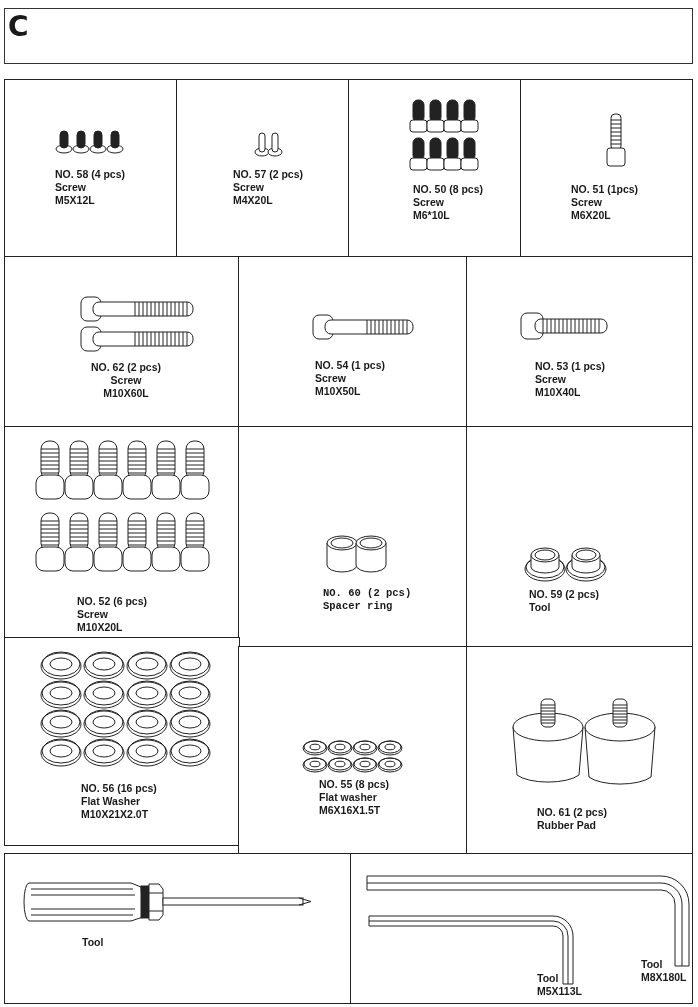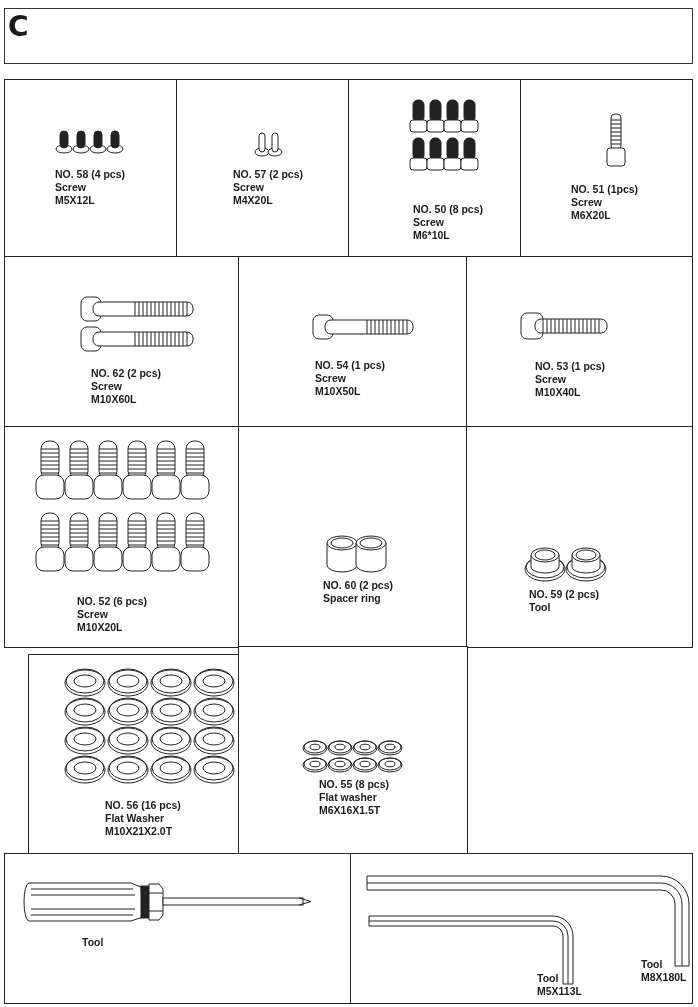--- a/index.html
+++ b/index.html
@@ -75,21 +75,21 @@
         <rect x="4" y="40" width="11" height="22" rx="5" class="fillk"></rect>
           <rect x="1" y="60" width="17" height="12" rx="3" class="fillw"></rect>
         <rect x="21" y="40" width="11" height="22" rx="5" class="fillk"></rect>
           <rect x="18" y="60" width="17" height="12" rx="3" class="fillw"></rect>
         <rect x="38" y="40" width="11" height="22" rx="5" class="fillk"></rect>
           <rect x="35" y="60" width="17" height="12" rx="3" class="fillw"></rect>
         <rect x="55" y="40" width="11" height="22" rx="5" class="fillk"></rect>
           <rect x="52" y="60" width="17" height="12" rx="3" class="fillw"></rect>
       </g>
     </svg>
-    <div class="label" style="left:64px;top:103px;margin-top:20px;">
+    <div class="label" style="left:64px;top:103px;">
       <div>NO. 50  (8 pcs)</div>
       <div>Screw</div>
       <div>M6*10L</div>
     </div>
   </div>
 
   <div class="cell" style="left:516px;top:0;width:173px;height:179px;">
     <svg style="left:84px;top:32px;" width="22" height="58" viewBox="0 0 22 58">
       <rect x="6" y="2" width="10" height="36" rx="4" class="fillw"></rect>
       <path d="M6 8h10M6 12h10M6 16h10M6 20h10M6 24h10M6 28h10M6 32h10"></path>
@@ -106,21 +106,21 @@
     <svg style="left:74px;top:38px;" width="118" height="62" viewBox="0 0 118 62">
       <g>
         <rect x="2" y="2" width="20" height="24" rx="6" class="fillw"></rect>
         <rect x="14" y="7" width="100" height="14" rx="6" class="fillw"></rect>
         <path d="M56 7v14M60 7v14M64 7v14M68 7v14M72 7v14M76 7v14M80 7v14M84 7v14M88 7v14M92 7v14M96 7v14M100 7v14M104 7v14M108 7v14"></path>
         <rect x="2" y="32" width="20" height="24" rx="6" class="fillw"></rect>
         <rect x="14" y="37" width="100" height="14" rx="6" class="fillw"></rect>
         <path d="M56 37v14M60 37v14M64 37v14M68 37v14M72 37v14M76 37v14M80 37v14M84 37v14M88 37v14M92 37v14M96 37v14M100 37v14M104 37v14M108 37v14"></path>
       </g>
     </svg>
-    <div class="label" style="left:86px;top:110px;">
+    <div class="label" style="left:86px;top:104px;text-align:center;">
       <div>NO. 62  (2 pcs)</div>
       <div>Screw</div>
       <div>M10X60L</div>
     </div>
   </div>
 
   <div class="cell" style="left:234px;top:177px;width:230px;height:172px;">
     <svg style="left:72px;top:56px;" width="106" height="30" viewBox="0 0 106 30">
       <rect x="2" y="2" width="20" height="24" rx="6" class="fillw"></rect>
       <rect x="14" y="7" width="88" height="14" rx="6" class="fillw"></rect>
@@ -222,21 +222,21 @@
 
   <div class="cell" style="left:234px;top:347px;width:230px;height:222px;">
     <svg style="left:86px;top:108px;" width="64" height="40" viewBox="0 0 64 40">
       <path d="M2 8v22a15 7 0 0 0 30 0V8" class="fillw"></path>
         <ellipse cx="17" cy="8" rx="15" ry="7" class="fillw"></ellipse>
         <ellipse cx="17" cy="8" rx="11" ry="5"></ellipse>
       <path d="M31 8v22a15 7 0 0 0 30 0V8" class="fillw"></path>
         <ellipse cx="46" cy="8" rx="15" ry="7" class="fillw"></ellipse>
         <ellipse cx="46" cy="8" rx="11" ry="5"></ellipse>
     </svg>
-    <div class="label" style="left:84px;top:152px;">
+    <div class="label" style="left:84px;top:160px;font-family:Liberation Mono, monospace;">
       <div>NO. 60 (2 pcs)</div>
       <div>Spacer ring</div>
     </div>
   </div>
 
   <div class="cell" style="left:462px;top:347px;width:227px;height:222px;padding-left:36px;">
     <svg style="left:56px;top:118px;" width="90" height="40" viewBox="0 0 90 40">
       <ellipse cx="22" cy="24" rx="20" ry="12" class="fillw"></ellipse>
         <ellipse cx="22" cy="22" rx="19" ry="11"></ellipse>
       <path d="M8 10v12a14 6 0 0 0 28 0V10" class="fillw"></path>
@@ -247,21 +247,21 @@
       <path d="M49 10v12a14 6 0 0 0 28 0V10" class="fillw"></path>
         <ellipse cx="63" cy="10" rx="14" ry="7" class="fillw"></ellipse>
         <ellipse cx="63" cy="10" rx="10" ry="5"></ellipse>
     </svg>
     <div class="label" style="left:62px;top:161px;">
       <div>NO. 59 (2 pcs)</div>
       <div>Tool</div>
     </div>
   </div>
 
-  <div class="cell" style="left:0;top:575px;width:236px;height:209px;margin-left:24px;">
+  <div class="cell" style="left:0;top:558px;width:236px;height:209px;">
     <svg style="left:36px;top:12px;" width="172" height="122" viewBox="0 0 172 122">
       <g>
         <g>
             <ellipse cx="20" cy="16" rx="20" ry="13" class="fillw"></ellipse>
             <ellipse cx="20" cy="14" rx="19" ry="12"></ellipse>
             <ellipse cx="20" cy="14" rx="11" ry="6"></ellipse>
           </g>
         <g transform="translate(43,0)">
             <ellipse cx="20" cy="16" rx="20" ry="13" class="fillw"></ellipse>
             <ellipse cx="20" cy="14" rx="19" ry="12"></ellipse>
@@ -399,20 +399,40 @@
           </g>
       </g>
     </svg>
     <div class="label" style="left:80px;top:131px;">
       <div>NO. 55 (8 pcs)</div>
       <div>Flat washer</div>
       <div>M6X16X1.5T</div>
     </div>
   </div>
 
+  <div class="cell" style="left:462px;top:567px;width:227px;height:209px;">
+    <svg style="left:44px;top:50px;" width="148" height="96" viewBox="0 0 148 96">
+      <g>
+        <path d="M2 30 L6 78 A34 12 0 0 0 68 78 L72 30" class="fillw"></path>
+        <ellipse cx="37" cy="30" rx="35" ry="14" class="fillw"></ellipse>
+        <rect x="30" y="2" width="14" height="28" rx="5" class="fillw"></rect>
+        <path d="M30 8h14M30 11h14M30 14h14M30 17h14M30 20h14M30 23h14M30 26h14"></path>
+      </g>
+      <g transform="translate(72,0)">
+        <path d="M2 30 L6 80 A34 12 0 0 0 68 80 L72 30" class="fillw"></path>
+        <ellipse cx="37" cy="30" rx="35" ry="14" class="fillw"></ellipse>
+        <rect x="30" y="2" width="14" height="28" rx="5" class="fillw"></rect>
+        <path d="M30 8h14M30 11h14M30 14h14M30 17h14M30 20h14M30 23h14M30 26h14"></path>
+      </g>
+    </svg>
+    <div class="label" style="left:70px;top:159px;">
+      <div>NO. 61 (2 pcs)</div>
+      <div>Rubber Pad</div>
+    </div>
+  </div>
 
   <div class="cell" style="left:0;top:774px;width:348px;height:151px;">
     <svg style="left:18px;top:27px;" width="290" height="42" viewBox="0 0 290 42">
       <path d="M6 2 H108 L118 6 L120 36 L108 40 H6 A5 19 0 0 1 6 2 Z" class="fillw"></path>
       <path d="M8 8 H110 M8 14 H112 M8 28 H112 M8 34 H110"></path>
       <rect x="118" y="5" width="8" height="32" class="fillk"></rect>
       <path d="M126 3 H136 L140 8 V34 L136 39 H126 Z" class="fillw"></path>
       <path d="M126 12 H140 M126 30 H140"></path>
       <rect x="140" y="17" width="140" height="7" class="fillw"></rect>
       <path d="M276 17 L288 20.5 L276 24"></path>

